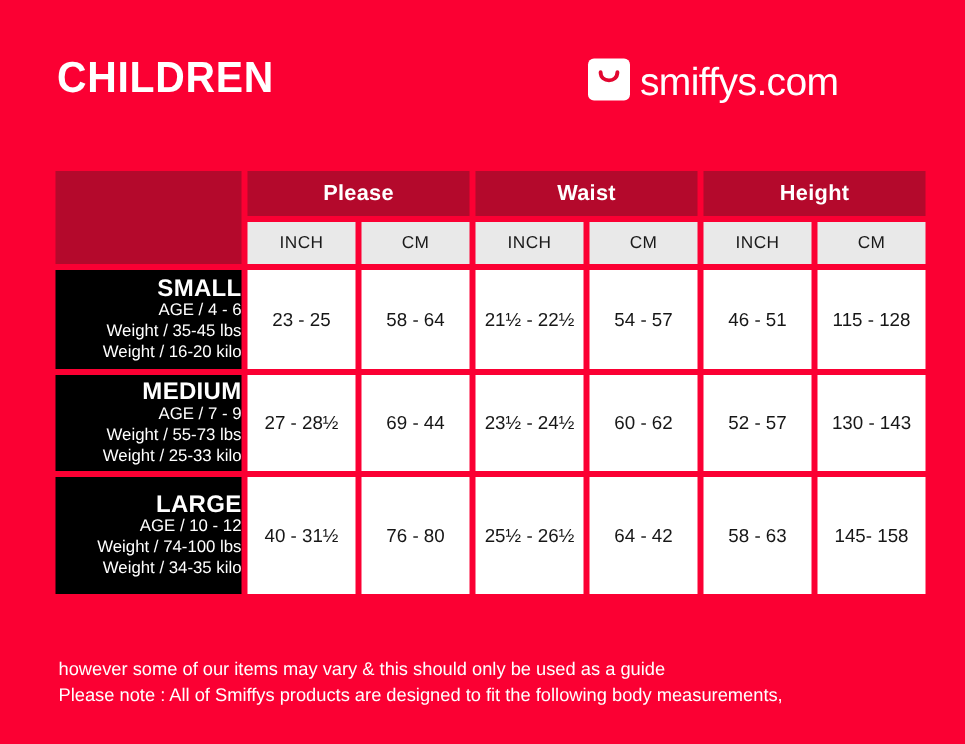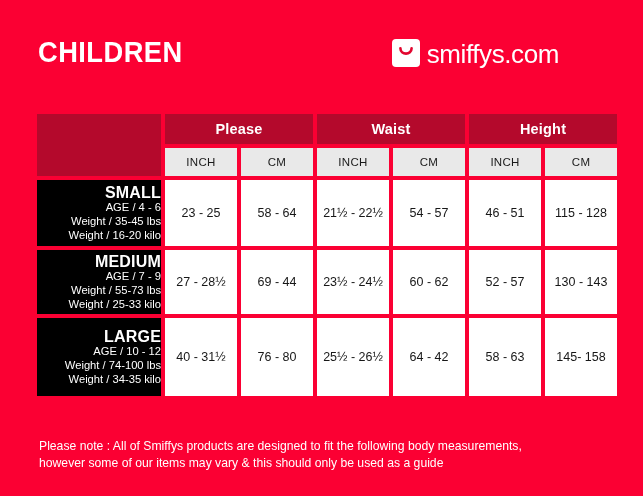--- a/index.html
+++ b/index.html
@@ -240,17 +240,17 @@
           <td class="data-cell">25½ - 26½</td>
           <td class="data-cell">64 - 42</td>
           <td class="data-cell">58 - 63</td>
           <td class="data-cell">145- 158</td>
         </tr>
       </tbody>
     </table>
   </div>
 
   <div class="footnote">
+    <span>however some of our items may vary &amp; this should only be used as a guide</span>
     <span>Please note : All of Smiffys products are designed to fit the following body measurements,</span>
-    <span>however some of our items may vary &amp; this should only be used as a guide</span>
   </div>
 
 </div>
 
 </body></html>

